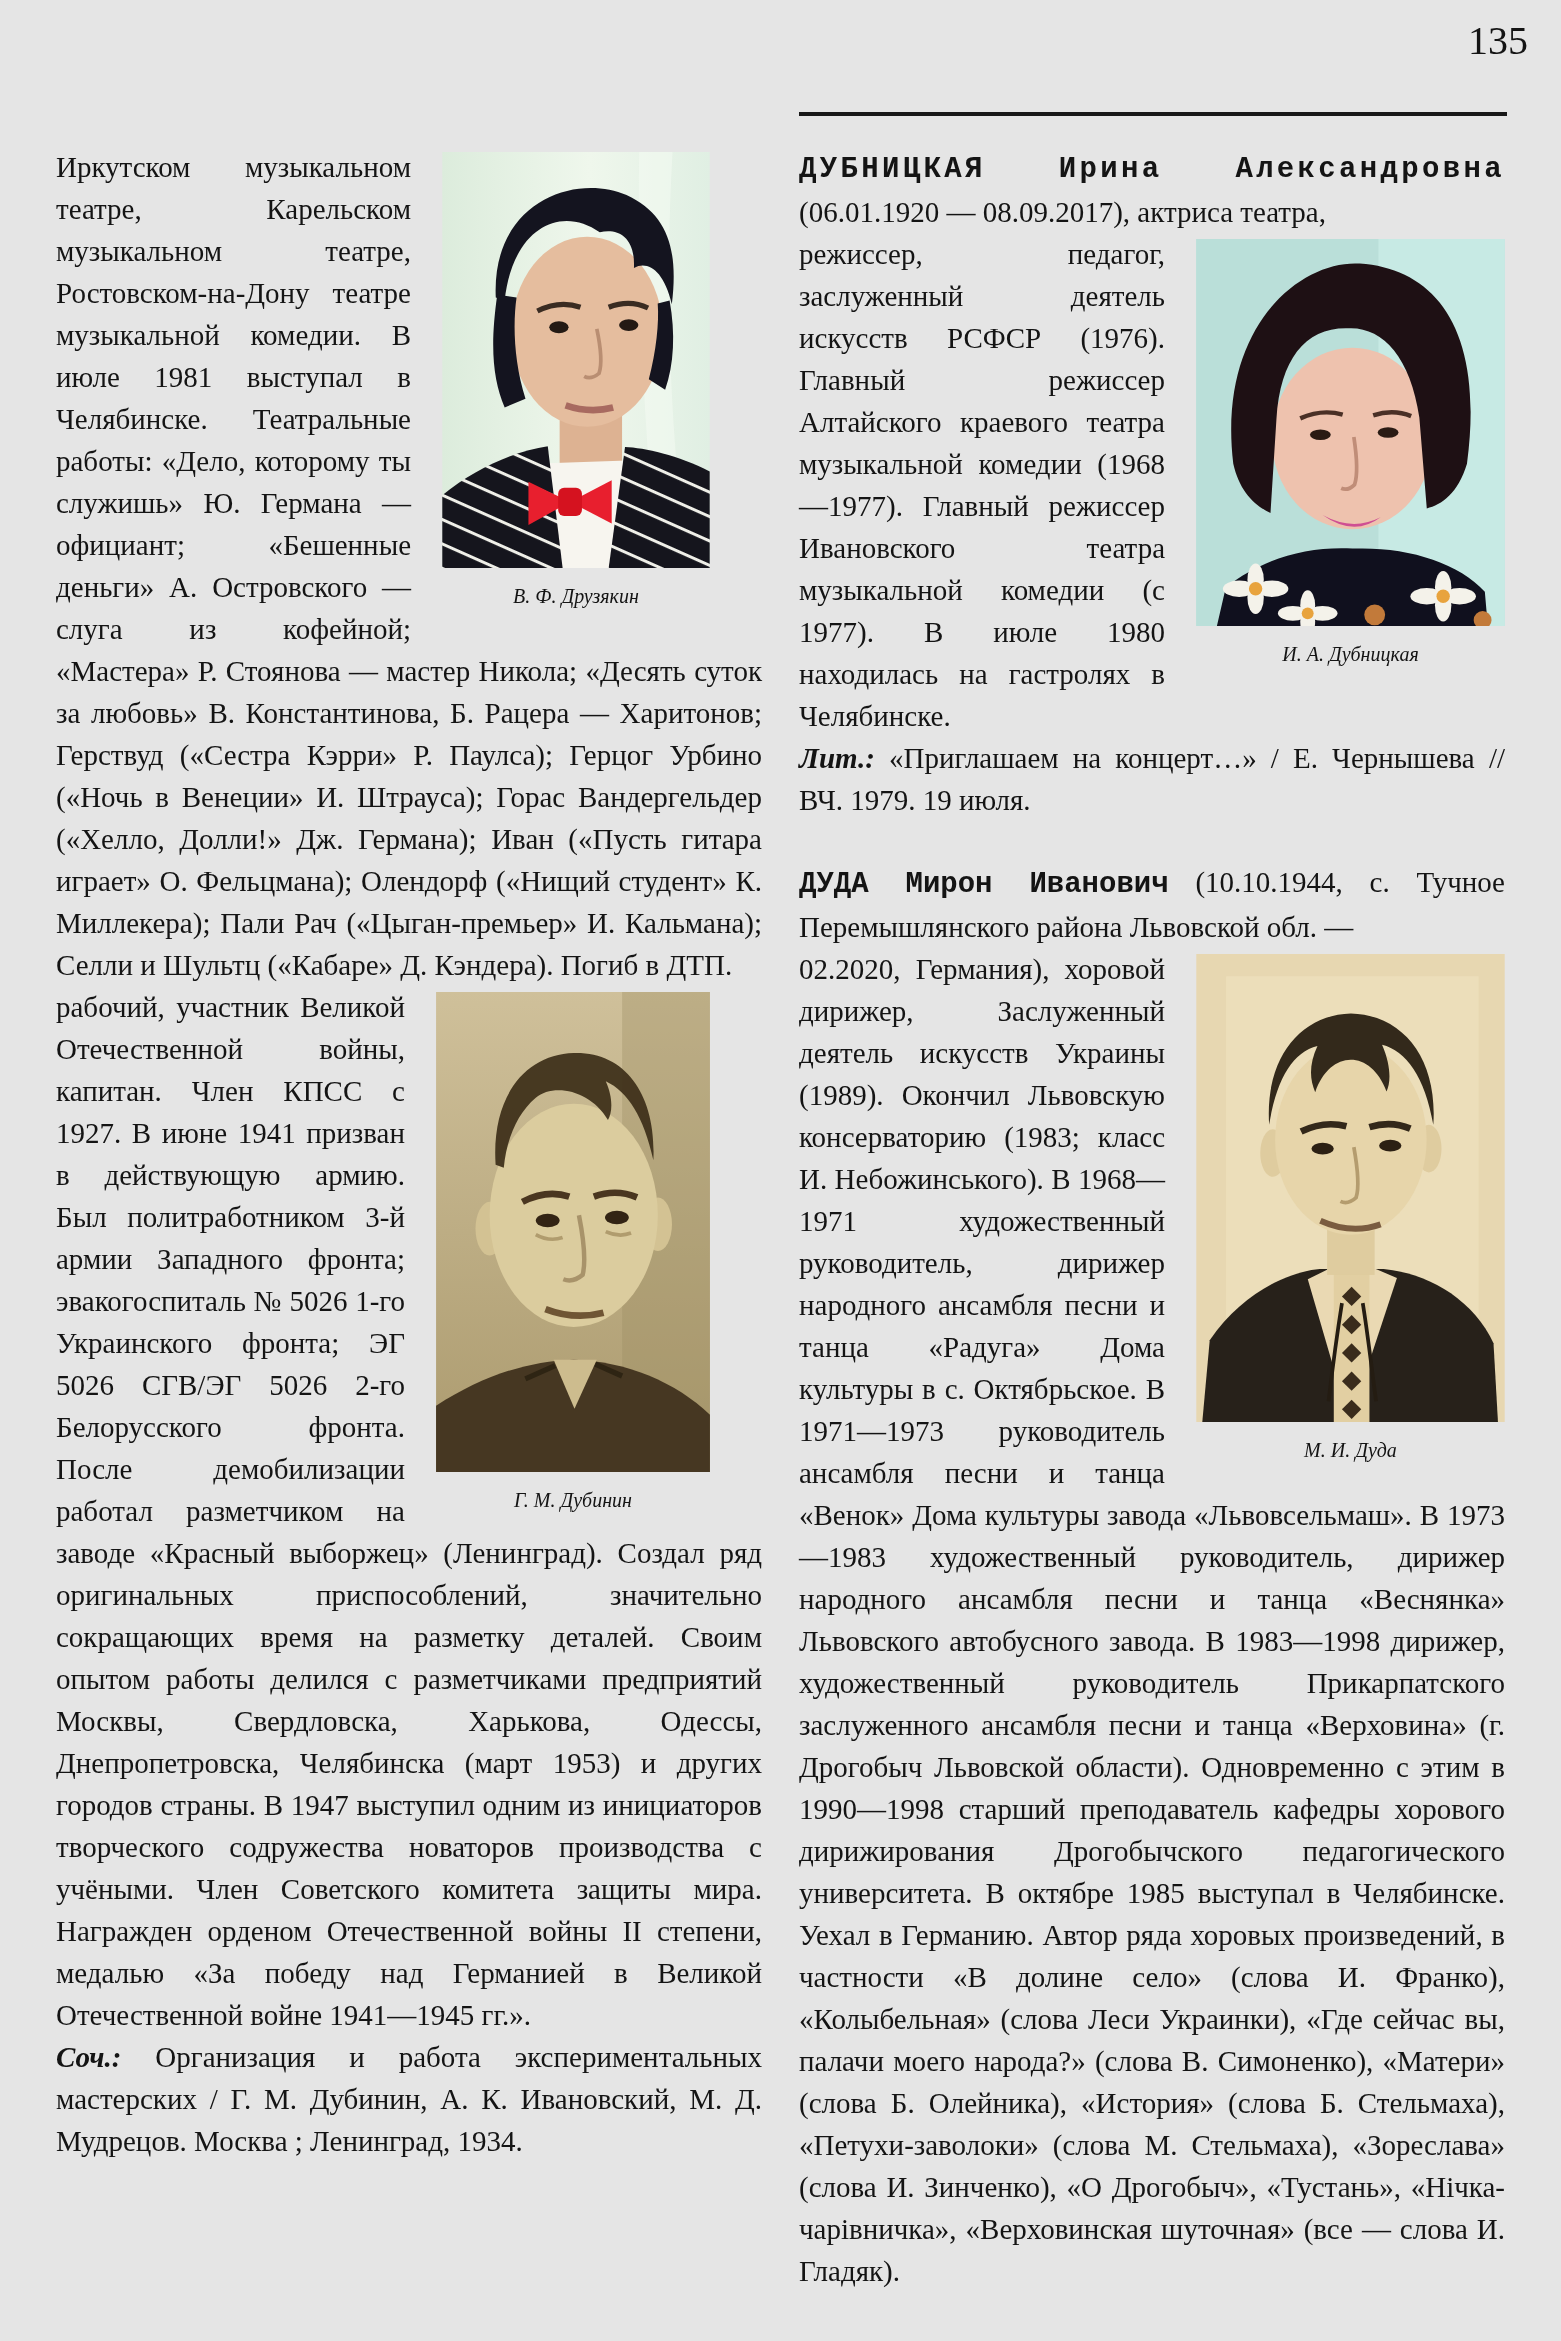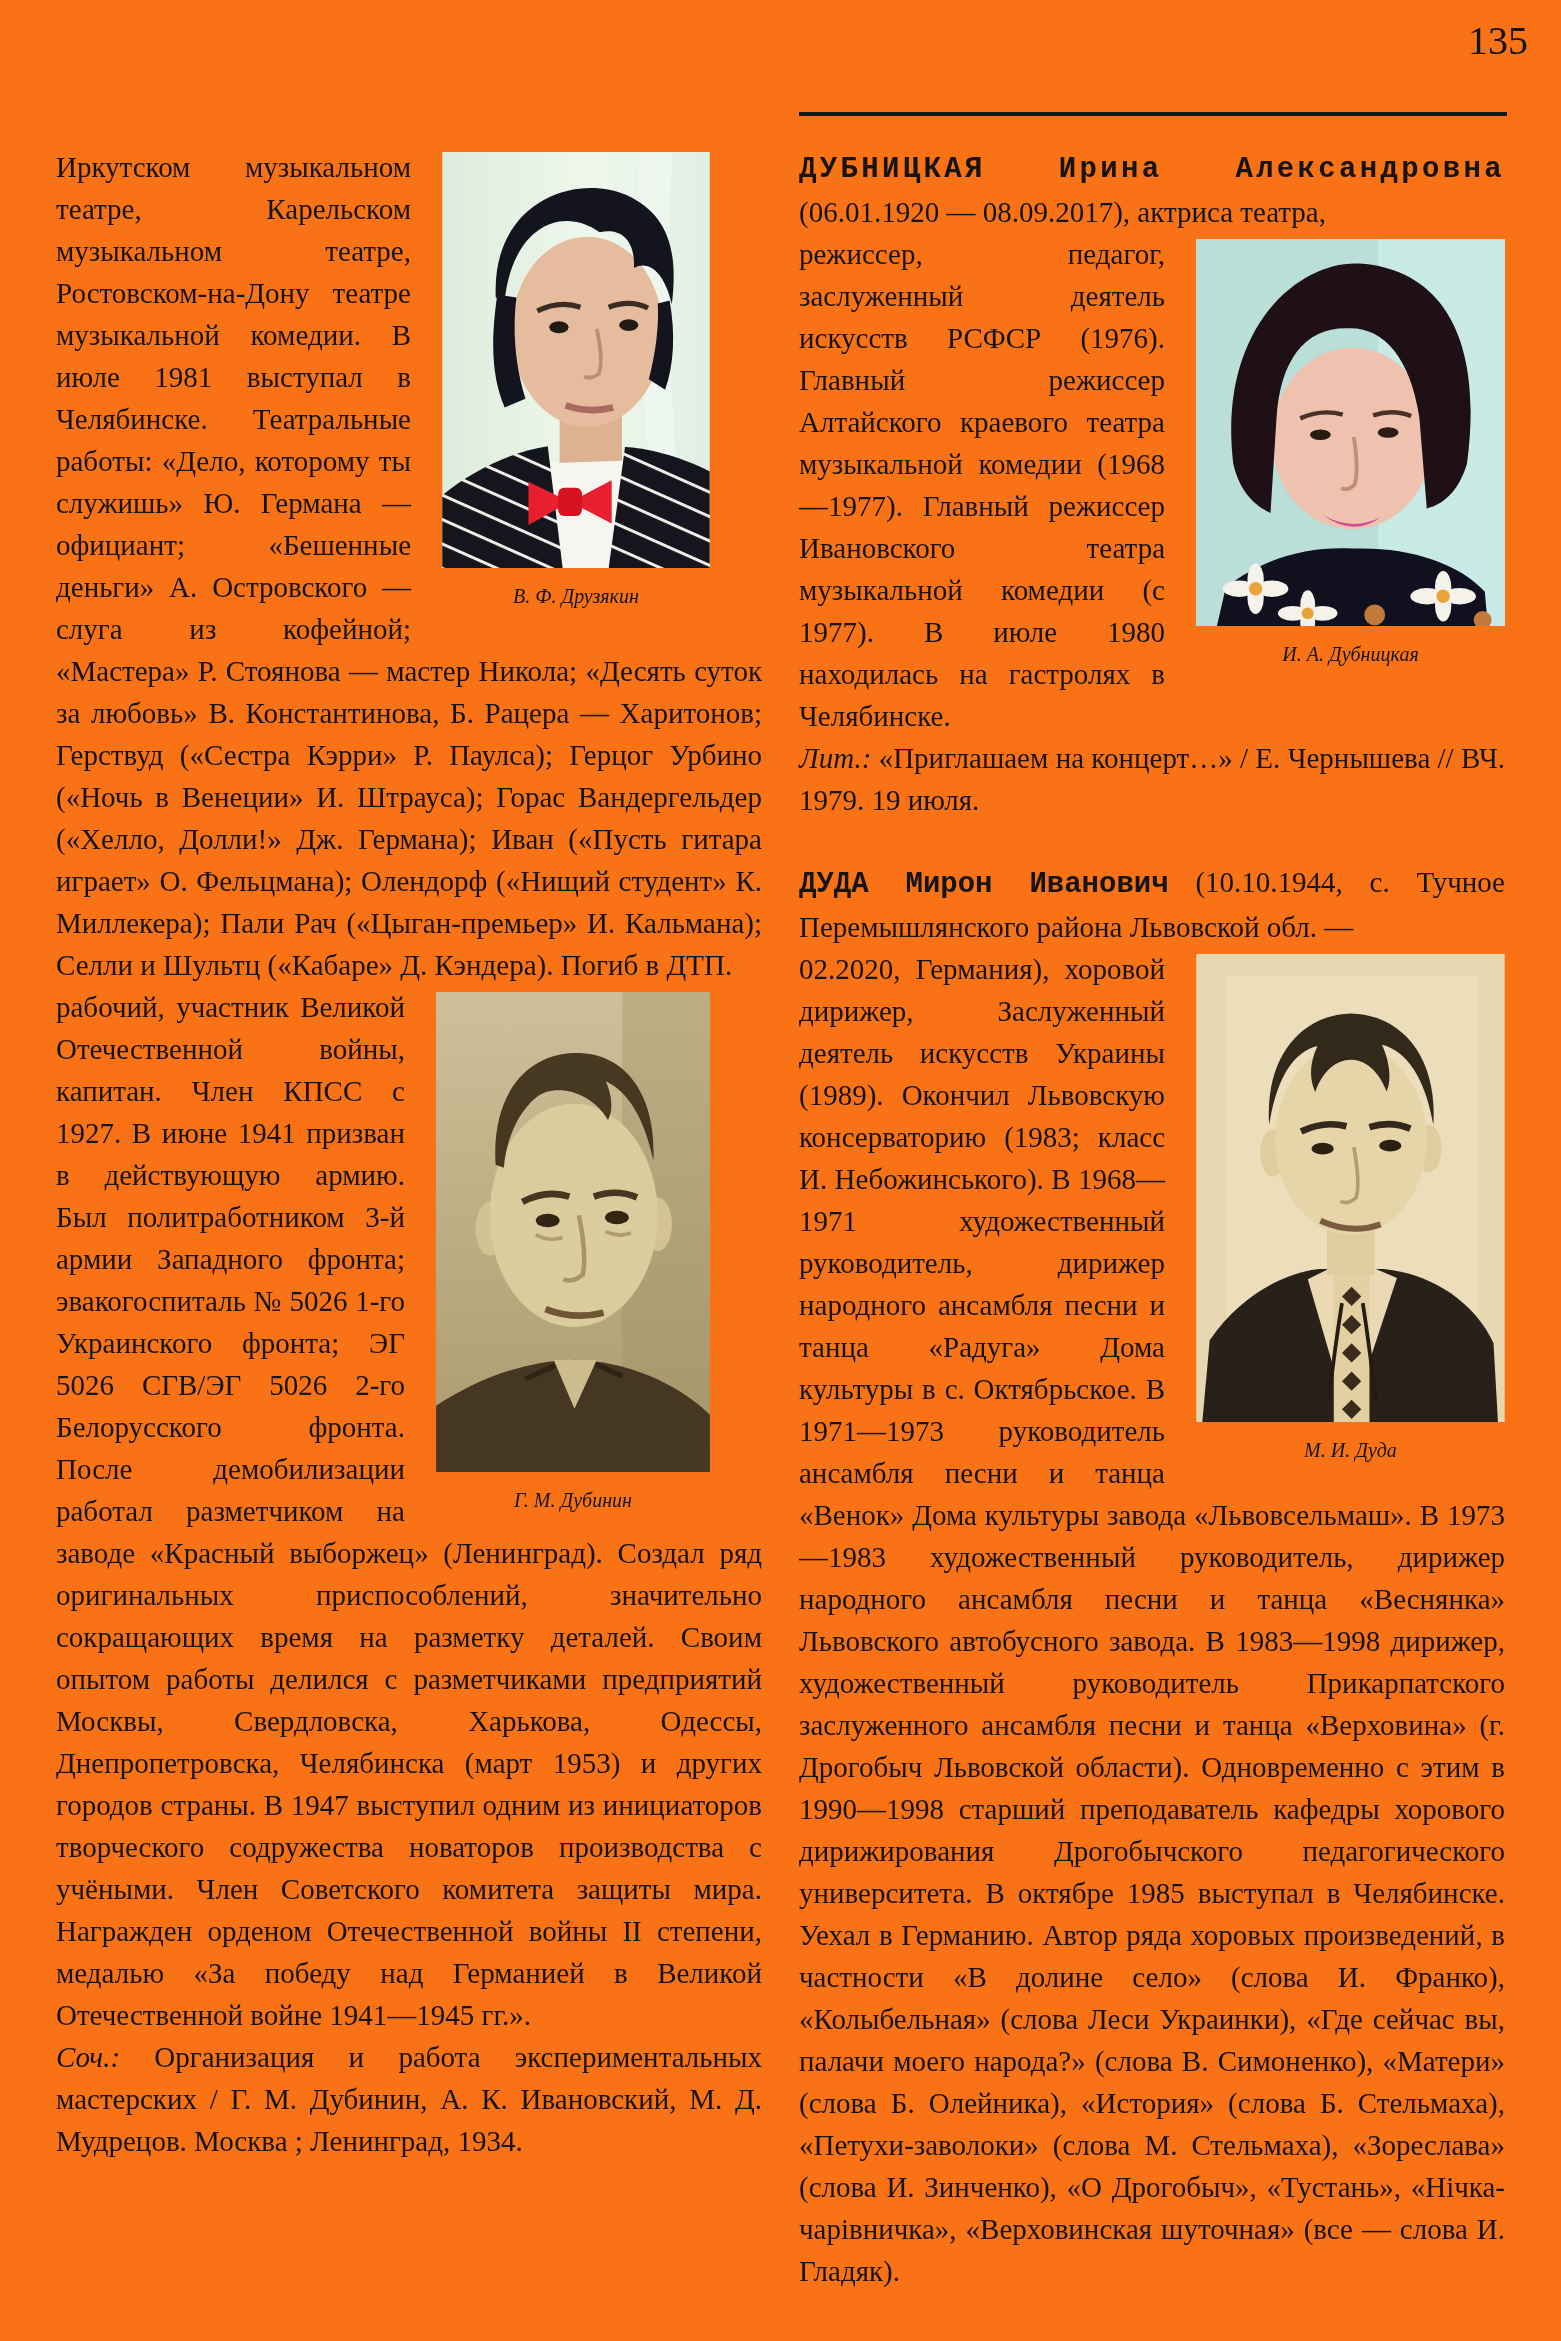--- a/index.html
+++ b/index.html
@@ -1,28 +1,28 @@
 <!DOCTYPE html>
 <html lang="ru" style="font-size:12px"><head>
 <meta charset="utf-8">
 <style>
   html,body{margin:0;padding:0;background:#ffffff;}
   .page{
-    position:relative;width:1561px;height:2342px;background:#f97316;
+    position:relative;width:1561px;height:2342px;background:#e5e5e5;
     overflow:hidden;font-family:"Liberation Serif","DejaVu Serif",serif;color:#141414;
   }
   .pagenum{position:absolute;top:18px;right:33px;font-size:40px;line-height:45px;}
   .rule{position:absolute;top:112px;left:799px;width:708px;height:3.7px;background:#181818;}
   .cols{display:flex;gap:37px;padding:146px 56px 0 56px;}
   .col{width:706px;font-size:29px;line-height:42px;}
   .para{margin:0;text-align:justify;hyphens:auto;-webkit-hyphens:auto;}
   .entry{margin-top:40px;}
   .hdr{font-weight:bold;font-family:Liberation Mono, monospace;}
   .ls{letter-spacing:0.115em;}
-  .lab{font-style:italic;}
+  .lab{font-style:italic;font-weight:bold;}
   .photoblock{float:right;text-align:center;}
   .pbL{margin:6px 52px 7.4px 31px;}
   .pbR{margin:6px 0 7.4px 31px;}
   .photo{display:block;line-height:0;}
   .photo svg{display:block;}
   .caption{display:block;font-style:italic;font-size:20px;line-height:37px;margin-top:10.4px;text-align:center;}
 </style>
 </head>
 <body>
 

